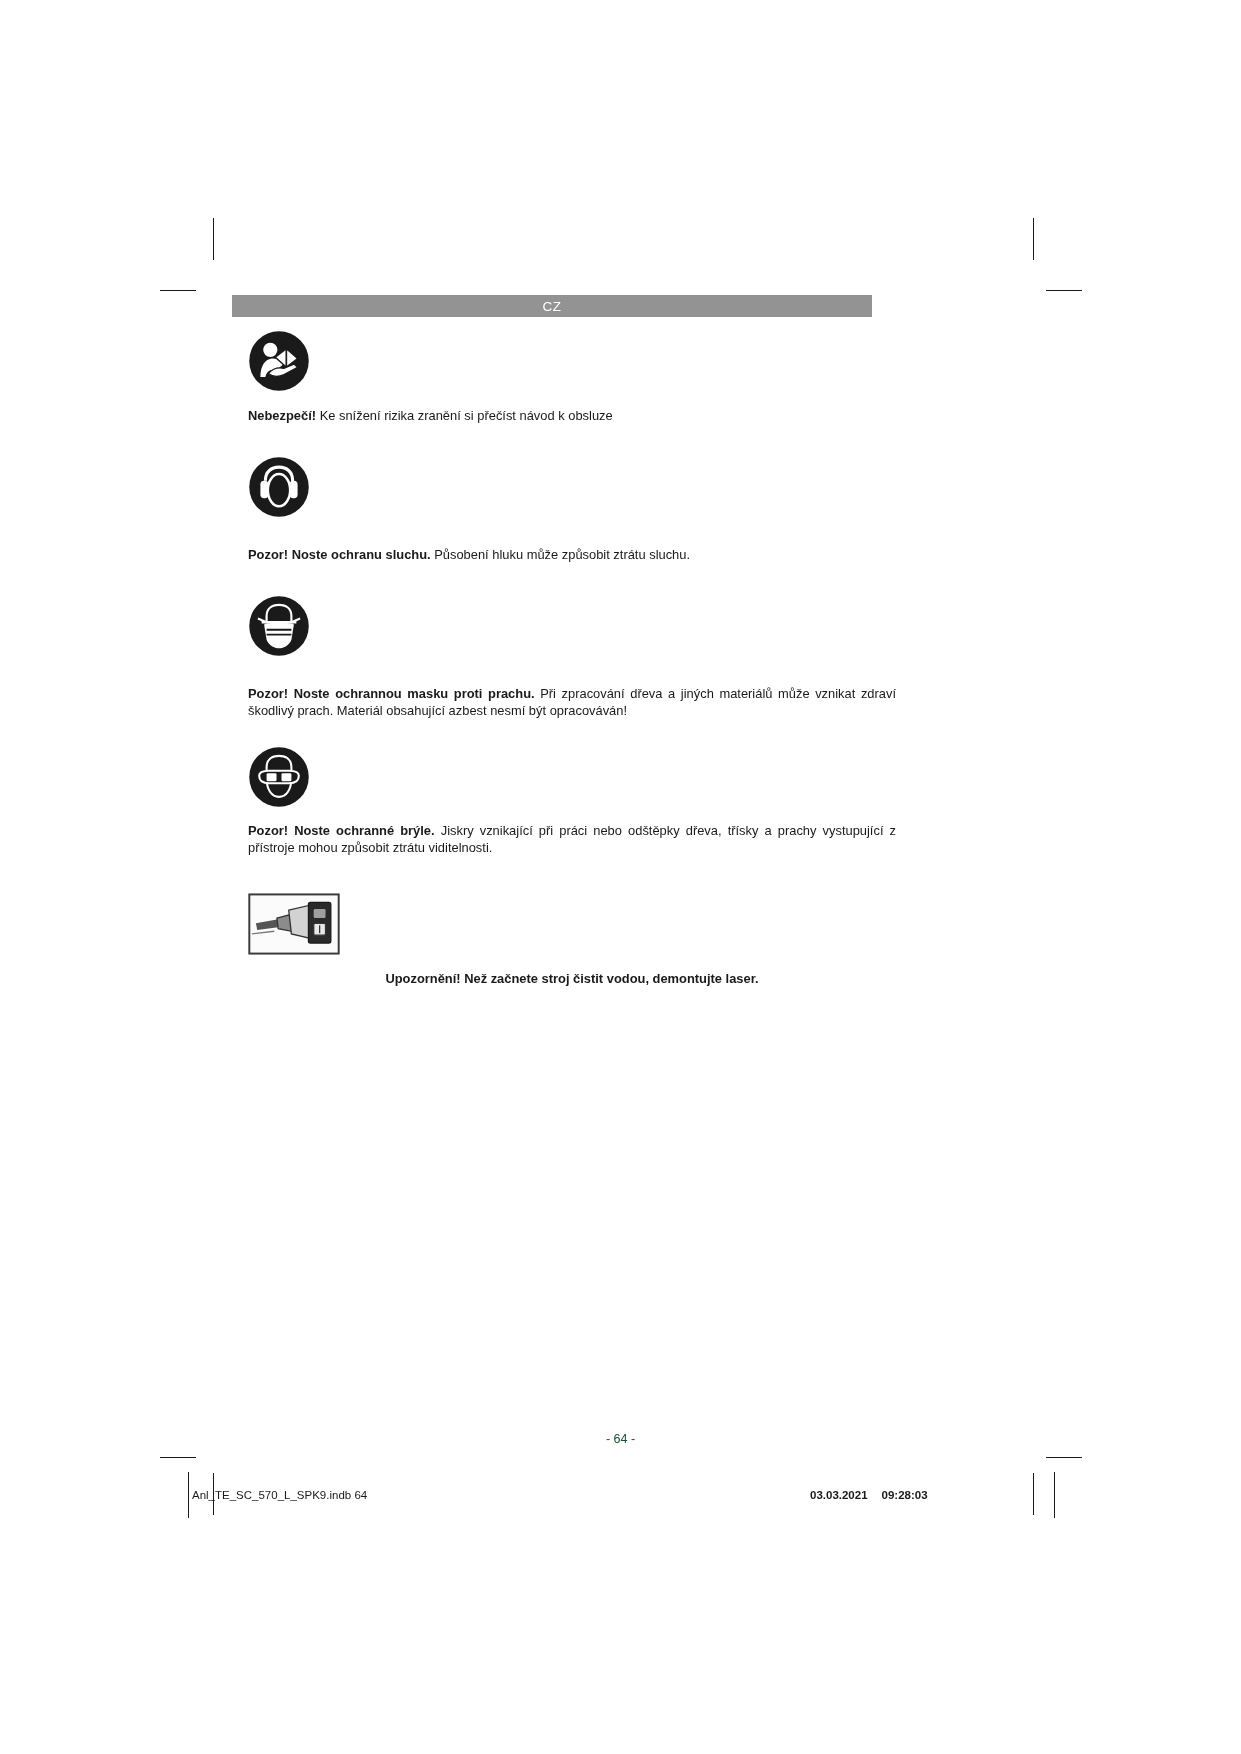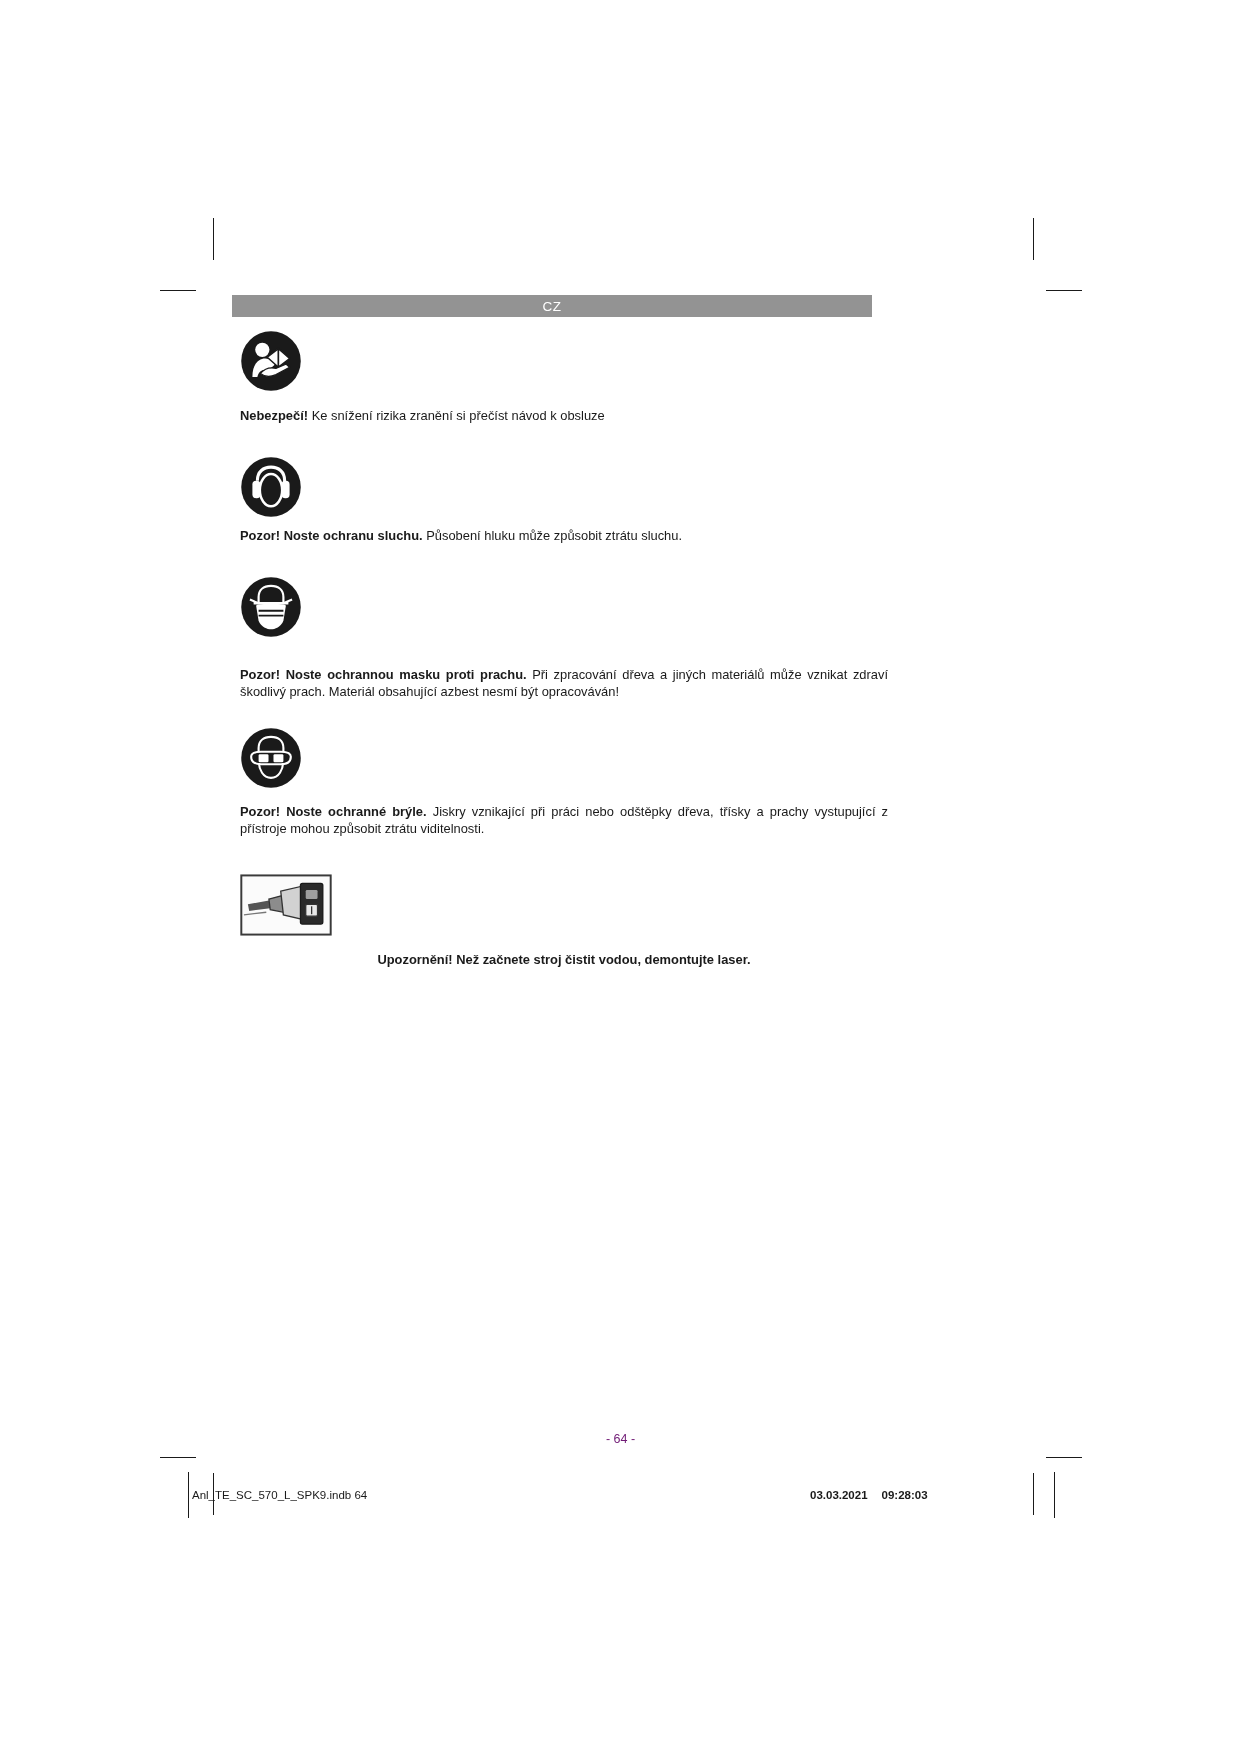--- a/index.html
+++ b/index.html
@@ -40,21 +40,21 @@
     font-size: 13.5px;
     letter-spacing: .6px;
     display: flex;
     align-items: center;
     justify-content: center;
   }
 
   
   .content {
     position: absolute;
-    left: 240px;
+    left: 248px;
     top: 330px;
     width: 648px;
   }
 
   .sym-block {
     position: relative;
   }
   .sym-icon-wrap {
     height: 66px;
     display: flex;
@@ -65,21 +65,21 @@
     line-height: 16.6px;
     color: #1a1a1a;
     text-align: justify;
     text-justify: inter-word;
   }
   .sym-text .lead { font-weight: bold; }
 
   .b1 { margin-top: 0px; }
   .b1 .sym-text { margin-top: 12px; }
   .b2 { margin-top: 31px; }
-  .b2 .sym-text { margin-top: 6px; }
+  .b2 .sym-text { margin-top: 25px; }
   .b3 { margin-top: 32px; }
   .b3 .sym-text { margin-top: 25px; }
   .b4 { margin-top: 27px; }
   .b4 .sym-text { margin-top: 11px; }
   .b5 { margin-top: 30px; }
   .b5 .sym-text { margin-top: 9px; }
   .b6 { margin-top: 34px; }
   .b6 .sym-text { margin-top: 12px; }
   .b7 { margin-top: 36px; }
   .b7 .sym-text { margin-top: 12px; text-align: center; }
@@ -87,21 +87,21 @@
   .nowrap-block { text-align: left; }
 
   
   .page-number {
     position: absolute;
     left: 0;
     top: 1432px;
     width: 1241px;
     text-align: center;
     font-size: 12.5px;
-    color: #701a75;
+    color: #14532d;
   }
   .colophon {
     position: absolute;
     top: 1489px;
     font-size: 11.5px;
     color: #1a1a1a;
     white-space: nowrap;
   }
   .colophon-left { left: 192px; }
   .colophon-right { left: 810px; font-weight: bold; }

